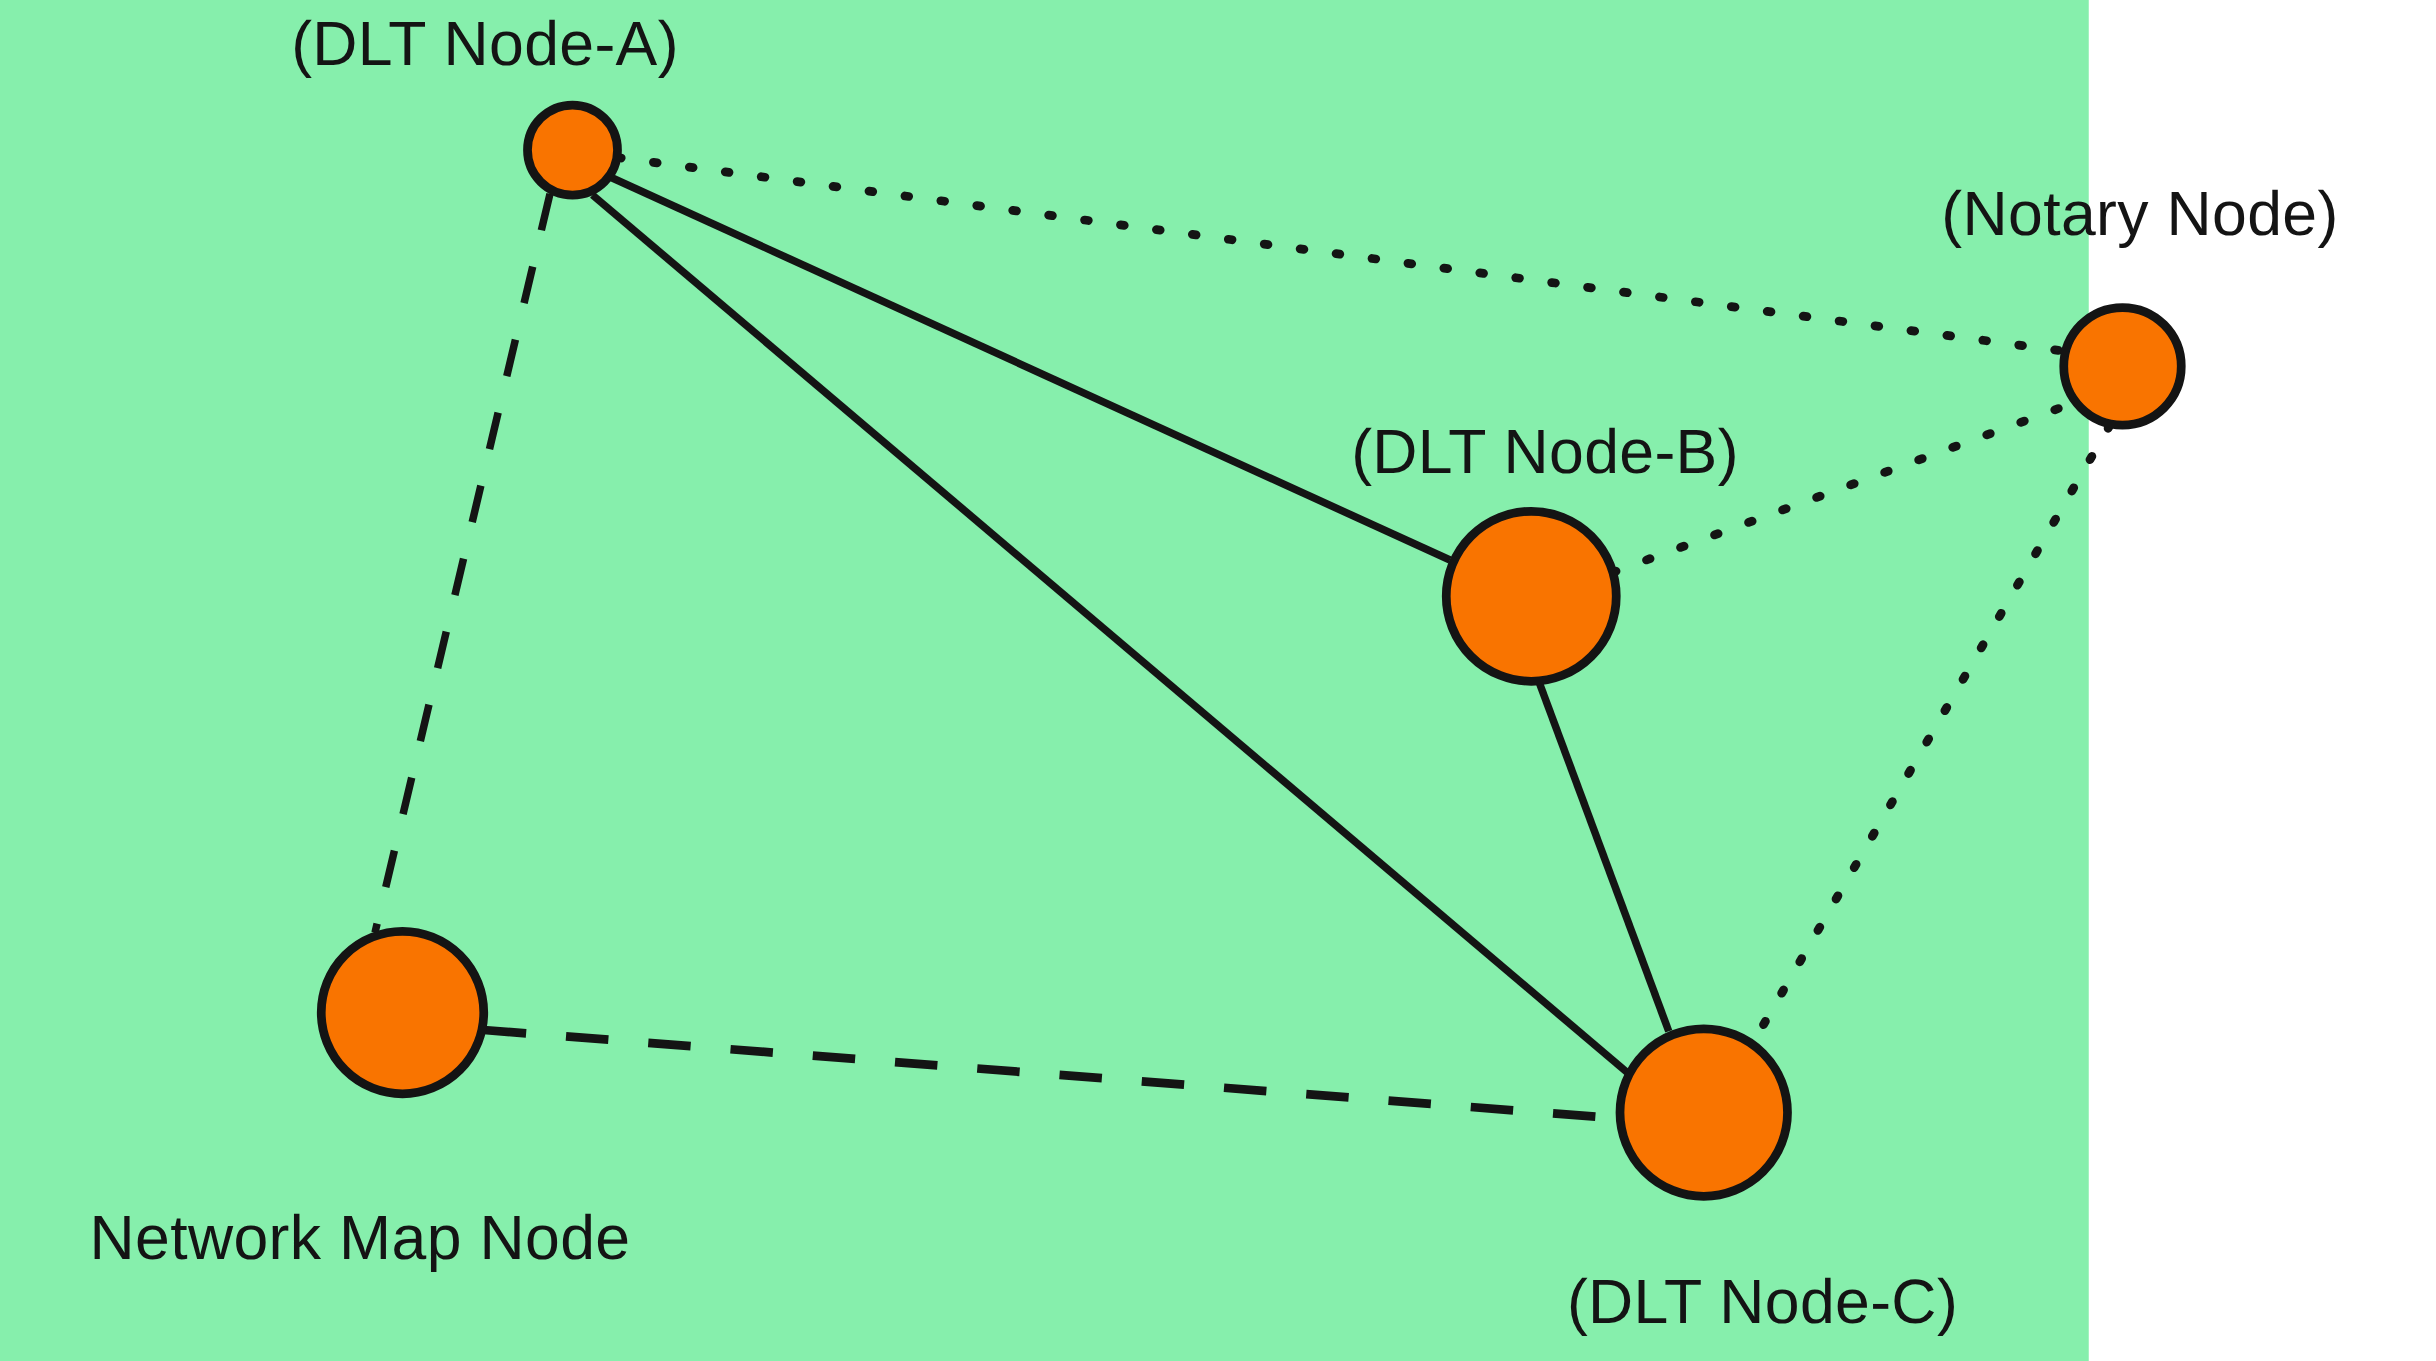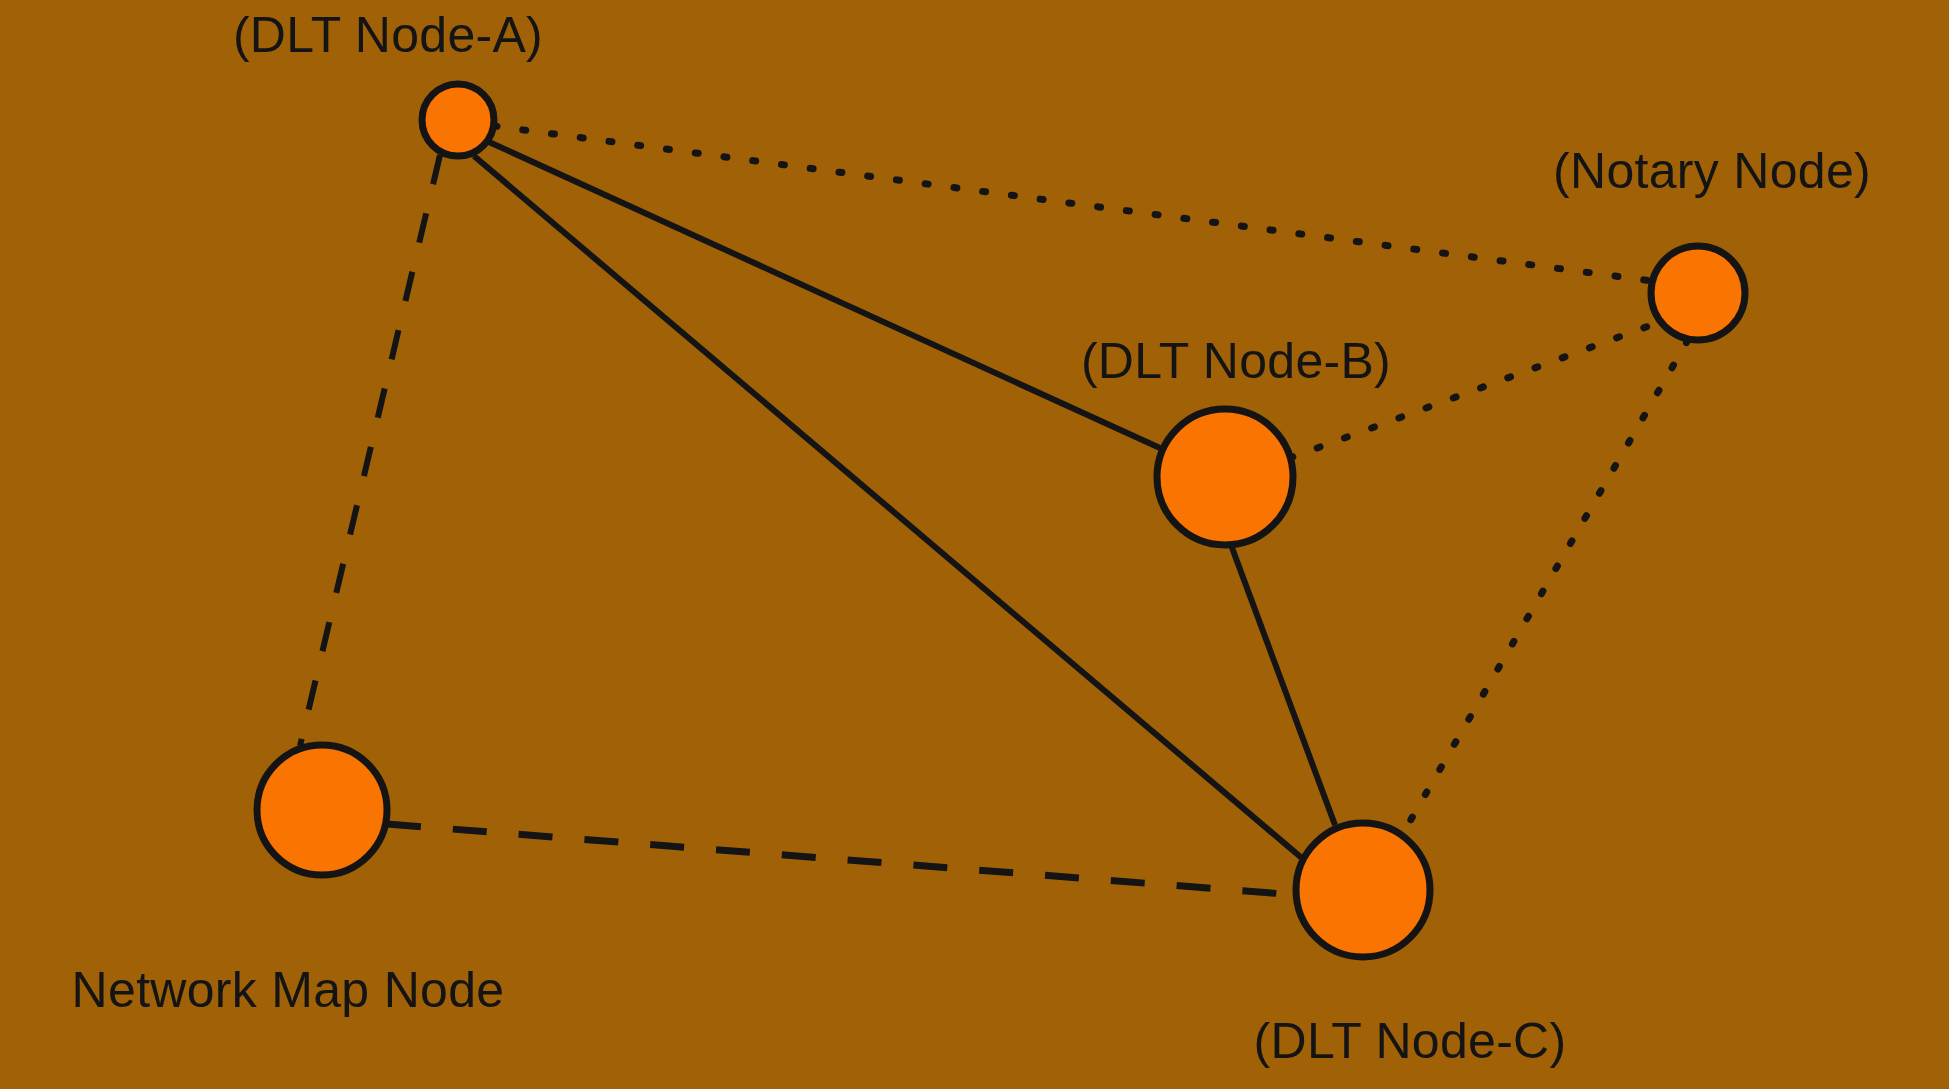--- a/index.html
+++ b/index.html
@@ -10,23 +10,23 @@
   }
   body {
     width: 1949px;
     height: 1089px;
     position: relative;
     overflow: hidden;
     font-family: "Liberation Sans", sans-serif;
   }
   #diagram-root {
     position: relative;
-    width: 1949px;
+    width: 1671px;
     height: 1089px;
-    background: #a16207;
+    background: #86efac;
   }
   #diagram-svg {
     position: absolute;
     top: 0;
     left: 0;
     width: 1949px;
     height: 1089px;
     display: block;
   }
   .node-label {

